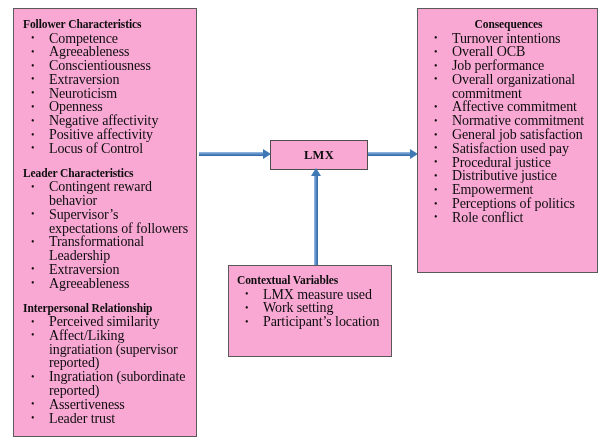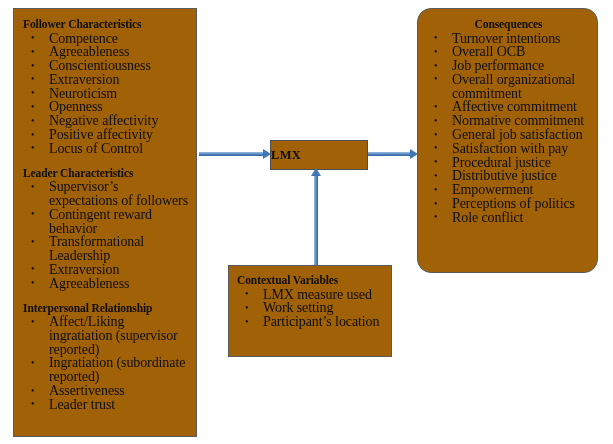--- a/index.html
+++ b/index.html
@@ -14,21 +14,21 @@
     background: #ffffff;
     font-family: "Liberation Serif", "DejaVu Serif", serif;
     color: #0d0d0d;
     overflow: hidden;
   }
 
   .box {
     position: absolute;
     box-sizing: border-box;
     border: 1px solid #5a5a5a;
-    background: #a16207;
+    background: #f9a8d4;
   }
 
   .box-heading {
     font-weight: bold;
     font-size: 11.5px;
     line-height: 13.5px;
     letter-spacing: -0.1px;
   }
   .heading-center { text-align: center; }
 
@@ -63,32 +63,32 @@
   #left-box .group { margin-bottom: 0; }
   #left-box .group + .group { margin-top: 11px; }
 
   
   #right-box {
     left: 417px;
     top: 8px;
     width: 181px;
     height: 265px;
     padding: 9px 6px 0 8px;
-    border-radius: 14px;
   }
 
   
   #lmx-box {
     left: 270px;
     top: 140px;
     width: 98px;
     height: 30px;
     border: 1px solid #4d4d4d;
     display: flex;
     align-items: center;
+    justify-content: center;
   }
   #lmx-label {
     font-weight: bold;
     font-size: 12.5px;
     letter-spacing: 0.3px;
   }
 
   
   #ctx-box {
     left: 228px;
@@ -179,31 +179,32 @@
         <li>Openness</li>
         <li>Negative affectivity</li>
         <li>Positive affectivity</li>
         <li>Locus of Control</li>
       </ul>
     </div>
 
     <div class="group">
       <div class="box-heading">Leader Characteristics</div>
       <ul class="bullets">
+        <li>Contingent reward behavior</li>
         <li>Supervisor’s expectations of followers</li>
-        <li>Contingent reward behavior</li>
         <li>Transformational Leadership</li>
         <li>Extraversion</li>
         <li>Agreeableness</li>
       </ul>
     </div>
 
     <div class="group">
       <div class="box-heading">Interpersonal Relationship</div>
       <ul class="bullets">
+        <li>Perceived similarity</li>
         <li>Affect/Liking ingratiation (supervisor reported)</li>
         <li>Ingratiation (subordinate reported)</li>
         <li>Assertiveness</li>
         <li>Leader trust</li>
       </ul>
     </div>
 
   </div>
 
   <div class="arrow-h" id="arrow-left">
@@ -237,21 +238,21 @@
   <div class="box" id="right-box">
     <div class="box-heading heading-center">Consequences</div>
     <ul class="bullets">
       <li>Turnover intentions</li>
       <li>Overall OCB</li>
       <li>Job performance</li>
       <li>Overall organizational commitment</li>
       <li>Affective commitment</li>
       <li>Normative commitment</li>
       <li>General job satisfaction</li>
-      <li>Satisfaction with pay</li>
+      <li>Satisfaction used pay</li>
       <li>Procedural justice</li>
       <li>Distributive justice</li>
       <li>Empowerment</li>
       <li>Perceptions of politics</li>
       <li>Role conflict</li>
     </ul>
   </div>
 
 </div>
 

